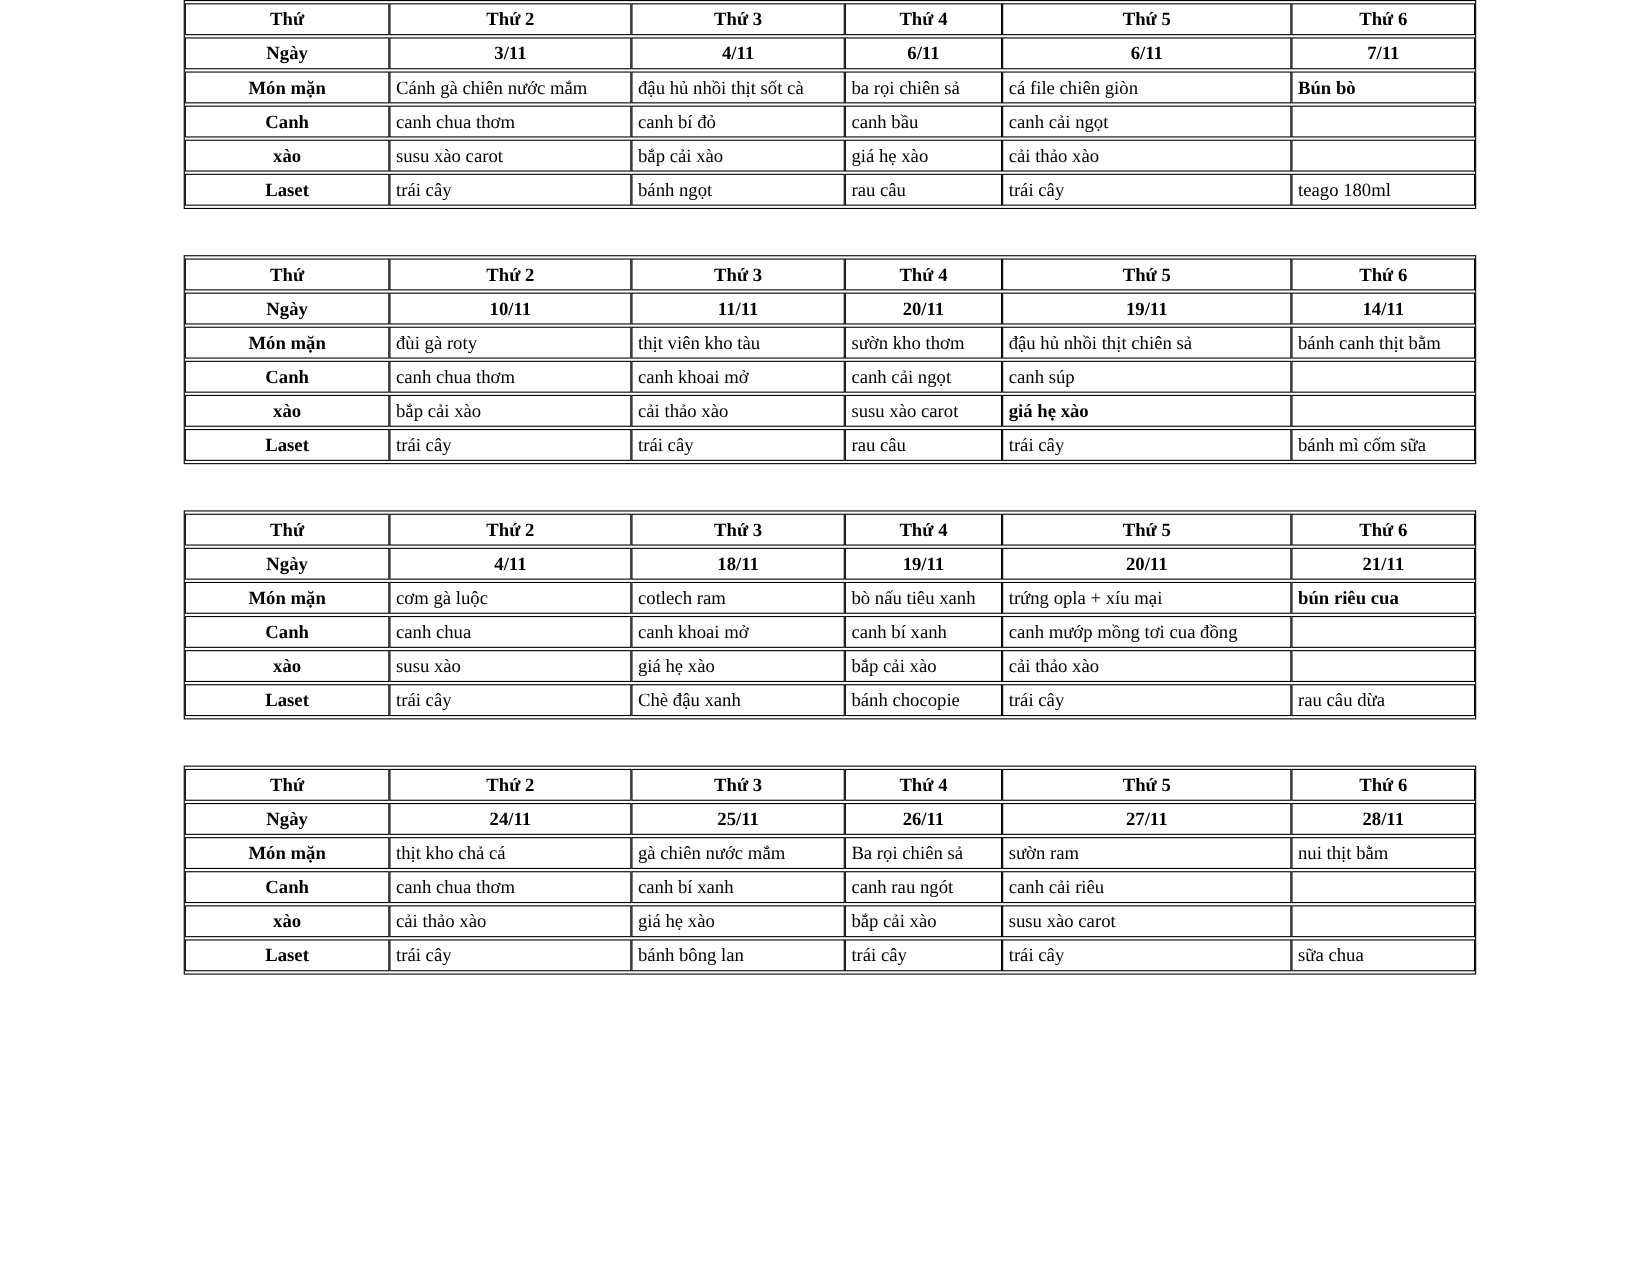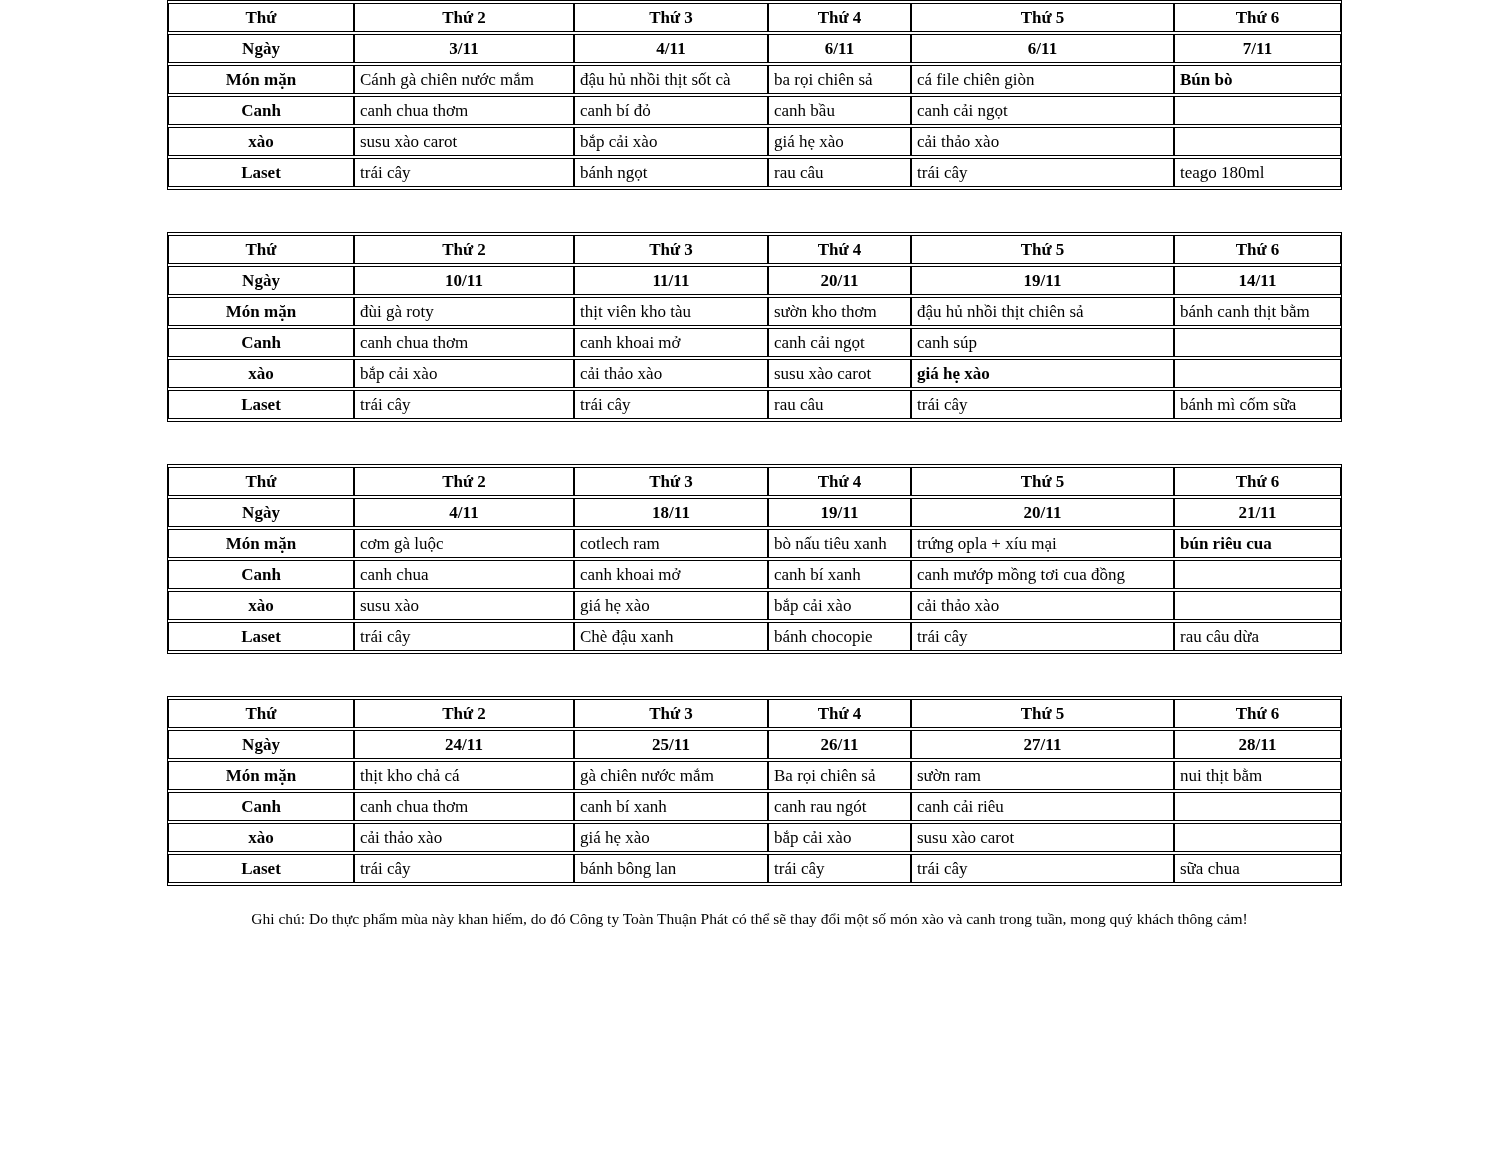--- a/index.html
+++ b/index.html
@@ -300,16 +300,15 @@
         <td class="lbl">Laset</td>
         <td class="val">trái cây</td>
         <td class="val">bánh bông lan</td>
         <td class="val">trái cây</td>
         <td class="val">trái cây</td>
         <td class="val">sữa chua</td>
       </tr>
     </tbody>
       </table>
 
-    <p class="footnote">Ghi chú: Do thực phẩm mùa này khan hiếm, do đó Công ty Toàn Thuận Phát có thể sẽ thay đổi một số món xào và canh trong tuần, mong quý khách thông cảm!</p>
 
   </div>
 </div>
 
 </body></html>

